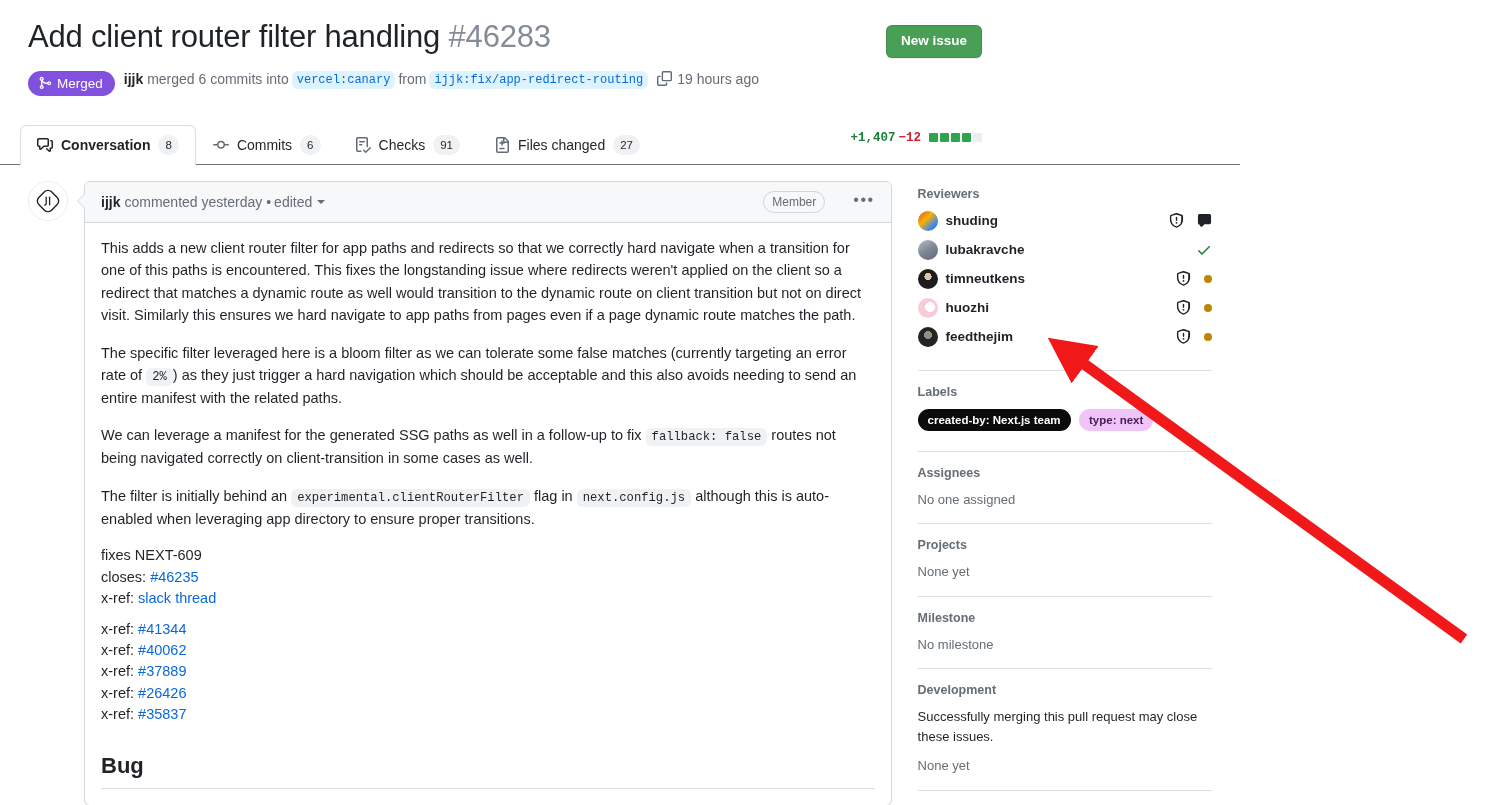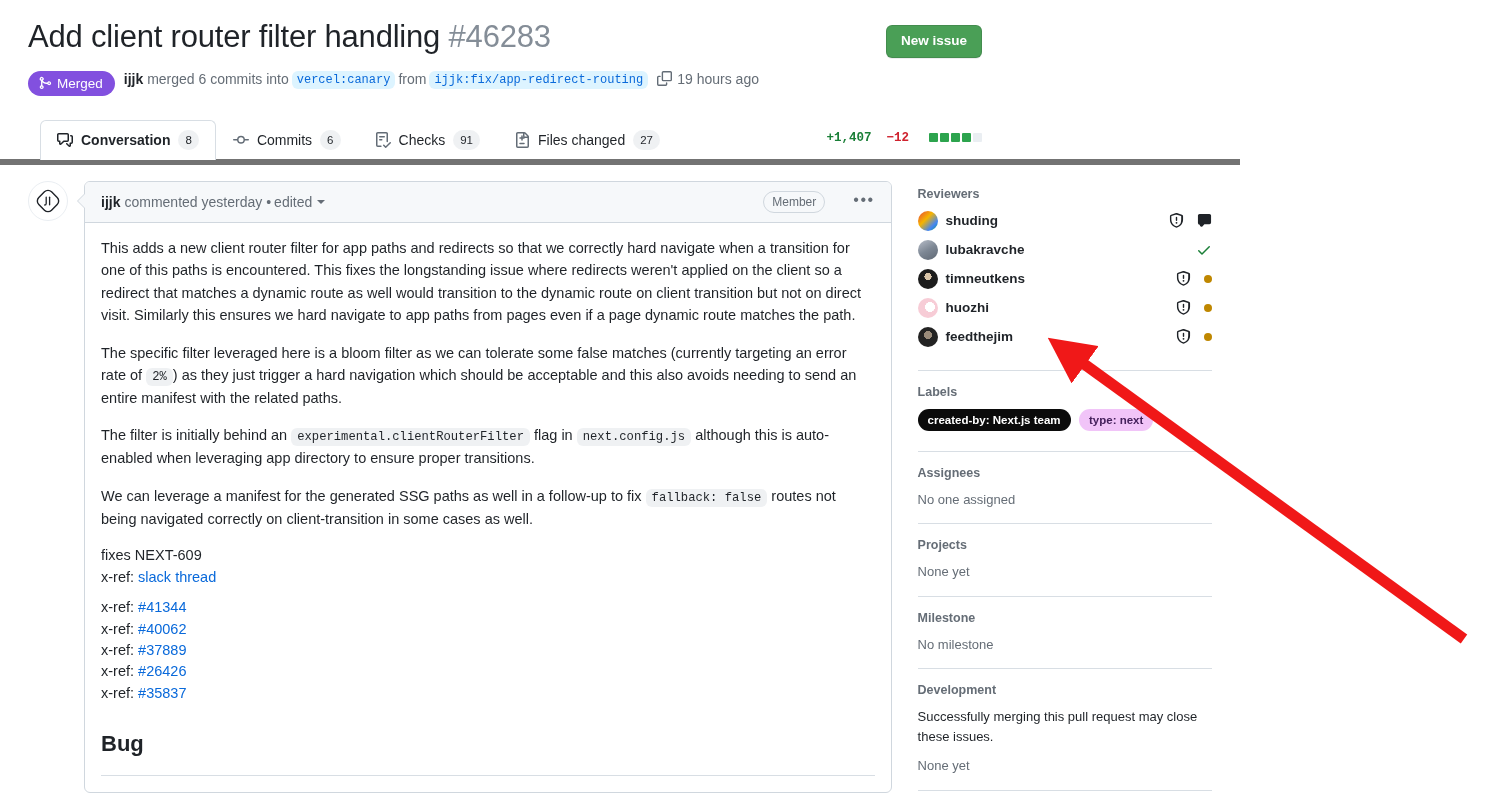--- a/index.html
+++ b/index.html
@@ -44,21 +44,21 @@
   .subhead-text { color: #656d76; white-space: nowrap; }
   .subhead-text b { font-weight: 600; color: #1f2328; }
   .branch-ref {
     font-family: "Liberation Mono", monospace; font-size: 12px;
     background: #ddf4ff; color: #0969da; border-radius: 6px;
     padding: 2px 5px; margin: 0 3px; white-space: nowrap;
   }
   .copy-icon { margin: 0 5px 0 6px; display: inline-flex; vertical-align: -3px; color: #636c76; cursor: pointer; }
 
   
-  .tabs-wrap { margin-top: 22px; border-bottom: 6px solid #737373; padding: 0 40px; position: relative; height: 47px; }
+  .tabs-wrap { margin-top: 22px; border-bottom: 1px solid #737373; padding: 0 20px; position: relative; height: 47px; }
   .tabs { display: flex; align-items: flex-end; height: 100%; }
   .tab {
     display: flex; align-items: center; gap: 8px;
     padding: 9px 16px; font-size: 14px; color: #1f2328;
     border: 1px solid transparent; border-bottom: none;
     border-radius: 6px 6px 0 0; cursor: pointer;
     position: relative; top: 1px; line-height: 1.5;
     background: transparent; white-space: nowrap;
   }
   .tab.selected {
@@ -66,21 +66,21 @@
   }
   .tab .ic { display: inline-flex; color: #636c76; }
   .tab.selected .ic { color: #1f2328; }
   .counter {
     background: rgba(175,184,193,0.2); color: #1f2328;
     border-radius: 2em; padding: 1px 7px; font-size: 11.5px;
     font-weight: 500; line-height: 18px; min-width: 20px; text-align: center;
   }
   .diffstat {
     position: absolute; right: 258px; top: 13px;
-    font-size: 12.5px; font-weight: 600; display: flex; align-items: center; gap: 15px;
+    font-size: 12.5px; font-weight: 600; display: flex; align-items: center; gap: 3px;
     font-family: "Liberation Mono", monospace;
   }
   .diffstat .add { color: #1a7f37; }
   .diffstat .del { color: #cf222e; }
   .blocks { display: inline-flex; gap: 2px; margin-left: 5px; }
   .blk { width: 9px; height: 9px; border-radius: 1px; }
   .blk.g { background: #2da44e; }
   .blk.n { background: #eaeef2; }
 
   
@@ -132,21 +132,21 @@
     font-family: "Liberation Mono", monospace; font-size: 12.2px;
     background: rgba(175,184,193,0.2); padding: 2px 6px; border-radius: 6px;
     white-space: nowrap;
   }
   a.lnk { color: #0969da; text-decoration: none; }
   .reflines { margin: 0 0 9px 0; }
   .reflines div { line-height: 1.48; }
   .xrefs div { line-height: 1.48; }
   h2.section-h {
     font-size: 22px; font-weight: 600; margin: 26px 0 0 0;
-    padding-bottom: 16px; border-bottom: 1px solid #d8dee4; line-height: 1.3;
+    padding-bottom: 8px; border-bottom: 1px solid #d8dee4; line-height: 1.3;
   }
 
   
   .side-sec { padding: 0 0 14px 0; border-bottom: 1px solid #d8dee4; margin-bottom: 14px; }
   .side-sec:last-child { border-bottom: 1px solid #d8dee4; }
   .side-title {
     font-size: 12.5px; font-weight: 600; color: #656d76;
     margin-bottom: 10px; display: flex; align-items: center; justify-content: space-between;
   }
   .side-empty { font-size: 13px; color: #656d76; line-height: 1.5; }
@@ -298,26 +298,27 @@
                 <span class="member-badge">Member</span>
                 <span class="kebab">•••</span>
               </span>
             </div>
 
             <div class="comment-body">
               <p>This adds a new client router filter for app paths and redirects so that we correctly hard navigate when a transition for one of this paths is encountered. This fixes the longstanding issue where redirects weren't applied on the client so a redirect that matches a dynamic route as well would transition to the dynamic route on client transition but not on direct visit. Similarly this ensures we hard navigate to app paths from pages even if a page dynamic route matches the path.</p>
 
               <p><span>The specific filter leveraged here is a bloom filter as we can tolerate some false matches (currently targeting an error rate of</span> <code class="inline">2%</code><span>) as they just trigger a hard navigation which should be acceptable and this also avoids needing to send an entire manifest with the related paths.</span></p>
 
+              <p><span>We can leverage a manifest for the generated SSG paths as well in a follow-up to fix</span> <code class="inline">fallback: false</code> <span>routes not being navigated correctly on client-transition in some cases as well.</span></p>
+
               <p><span>The filter is initially behind an</span> <code class="inline">experimental.clientRouterFilter</code> <span>flag in</span> <code class="inline">next.config.js</code> <span>although this is auto-enabled when leveraging app directory to ensure proper transitions.</span></p>
-
-              <p><span>We can leverage a manifest for the generated SSG paths as well in a follow-up to fix</span> <code class="inline">fallback: false</code> <span>routes not being navigated correctly on client-transition in some cases as well.</span></p>
 
               <div class="reflines">
                 <div>fixes NEXT-609</div>
+                <div><span>closes:</span> <a class="lnk" href="#">#46235</a></div>
                 <div><span>x-ref:</span> <a class="lnk" href="#">slack thread</a></div>
               </div>
 
               <div class="xrefs">
                 <div><span>x-ref:</span> <a class="lnk" href="#">#41344</a></div>
                 <div><span>x-ref:</span> <a class="lnk" href="#">#40062</a></div>
                 <div><span>x-ref:</span> <a class="lnk" href="#">#37889</a></div>
                 <div><span>x-ref:</span> <a class="lnk" href="#">#26426</a></div>
                 <div><span>x-ref:</span> <a class="lnk" href="#">#35837</a></div>
               </div>

